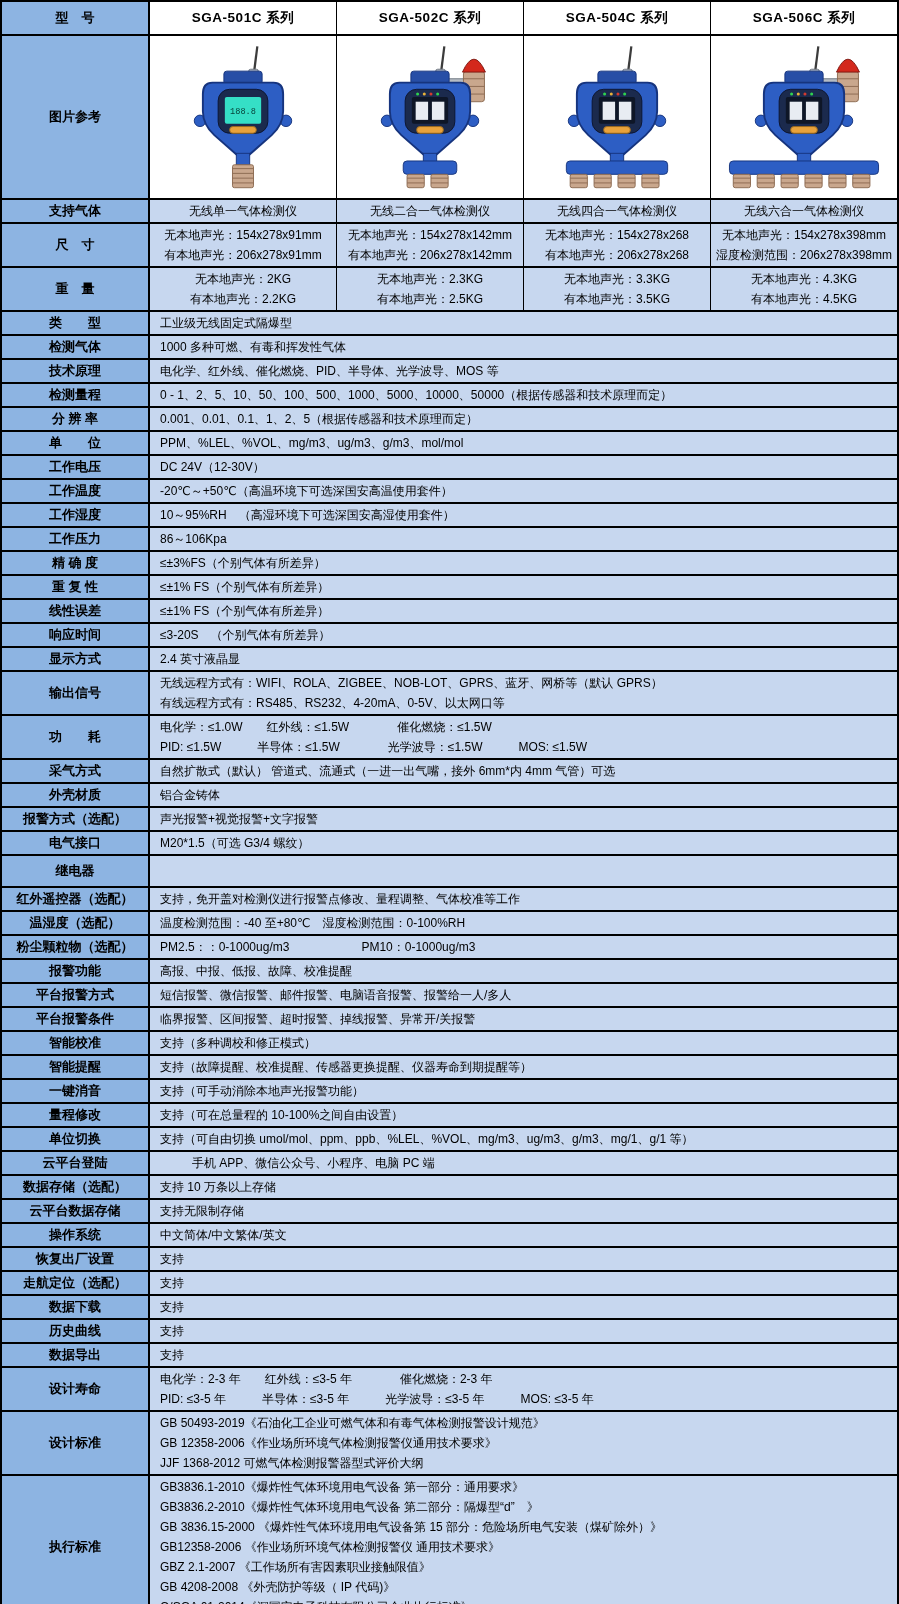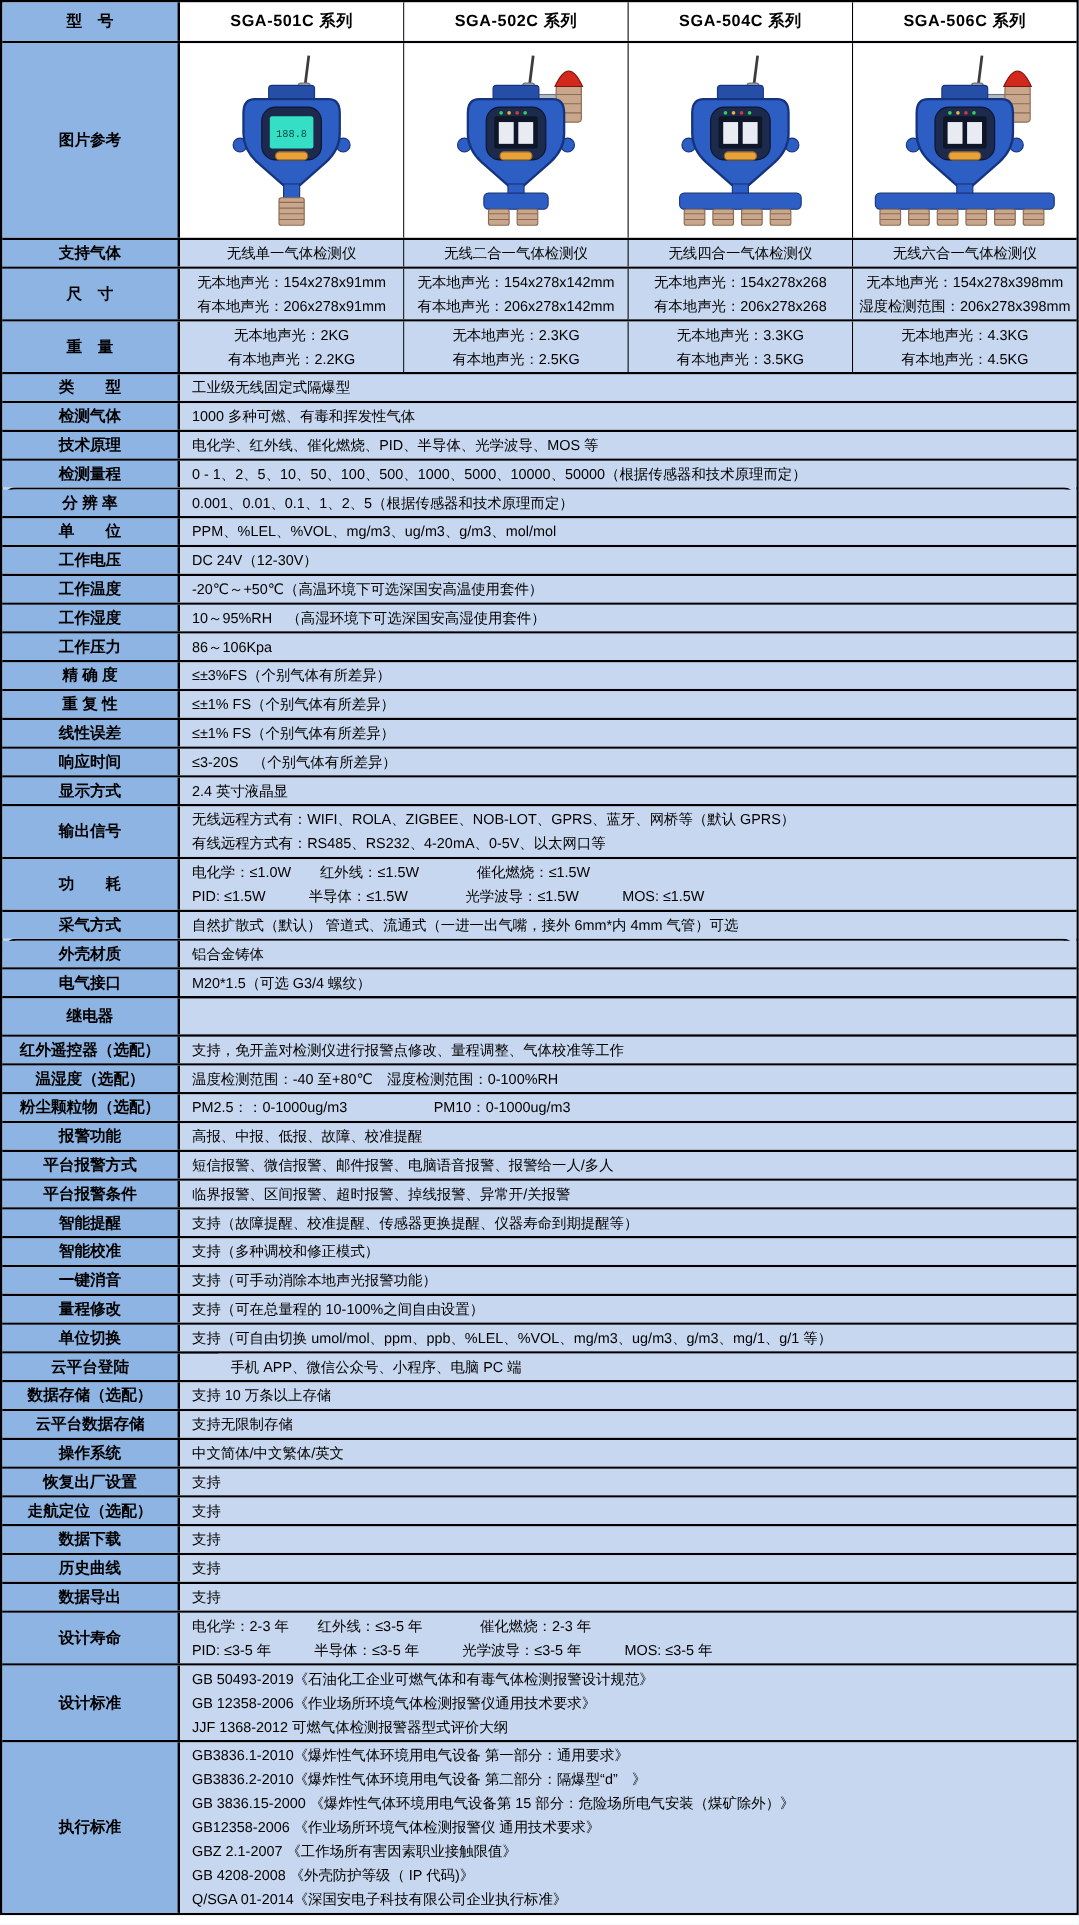--- a/index.html
+++ b/index.html
@@ -304,21 +304,21 @@
         <div class="value">
           <div class="line">电化学、红外线、催化燃烧、PID、半导体、光学波导、MOS 等</div>
         </div>
       </div>
       <div class="row spec-row" style="min-height: 20px;">
         <div class="label">检测量程</div>
         <div class="value">
           <div class="line">0 - 1、2、5、10、50、100、500、1000、5000、10000、50000（根据传感器和技术原理而定）</div>
         </div>
       </div>
-      <div class="row spec-row" style="min-height: 20px; border-radius: 11px;">
+      <div class="row spec-row" style="min-height: 20px;">
         <div class="label">分 辨 率</div>
         <div class="value">
           <div class="line">0.001、0.01、0.1、1、2、5（根据传感器和技术原理而定）</div>
         </div>
       </div>
       <div class="row spec-row" style="min-height: 20px;">
         <div class="label">单　　位</div>
         <div class="value">
           <div class="line">PPM、%LEL、%VOL、mg/m3、ug/m3、g/m3、mol/mol</div>
         </div>
@@ -390,24 +390,30 @@
           <div class="line">电化学：≤1.0W　　红外线：≤1.5W　　　　催化燃烧：≤1.5W</div>
           <div class="line">PID: ≤1.5W　　　半导体：≤1.5W　　　　光学波导：≤1.5W　　　MOS: ≤1.5W</div>
         </div>
       </div>
       <div class="row spec-row" style="min-height: 20px;">
         <div class="label">采气方式</div>
         <div class="value">
           <div class="line">自然扩散式（默认） 管道式、流通式（一进一出气嘴，接外 6mm*内 4mm 气管）可选</div>
         </div>
       </div>
-      <div class="row spec-row" style="min-height: 20px; border-radius: 12px;">
+      <div class="row spec-row" style="min-height: 20px;">
         <div class="label">外壳材质</div>
         <div class="value">
           <div class="line">铝合金铸体</div>
+        </div>
+      </div>
+      <div class="row spec-row" style="min-height: 20px;">
+        <div class="label">报警方式（选配）</div>
+        <div class="value">
+          <div class="line">声光报警+视觉报警+文字报警</div>
         </div>
       </div>
       <div class="row spec-row" style="min-height: 20px;">
         <div class="label">电气接口</div>
         <div class="value">
           <div class="line">M20*1.5（可选 G3/4 螺纹）</div>
         </div>
       </div>
       <div class="row spec-row" style="min-height: 30px;">
         <div class="label">继电器</div>
@@ -442,29 +448,29 @@
           <div class="line">短信报警、微信报警、邮件报警、电脑语音报警、报警给一人/多人</div>
         </div>
       </div>
       <div class="row spec-row" style="min-height: 20px;">
         <div class="label">平台报警条件</div>
         <div class="value">
           <div class="line">临界报警、区间报警、超时报警、掉线报警、异常开/关报警</div>
         </div>
       </div>
       <div class="row spec-row" style="min-height: 20px;">
+        <div class="label">智能校准</div>
+        <div class="value">
+          <div class="line">支持（多种调校和修正模式）</div>
+        </div>
+      </div>
+      <div class="row spec-row" style="min-height: 20px;">
         <div class="label">智能提醒</div>
         <div class="value">
           <div class="line">支持（故障提醒、校准提醒、传感器更换提醒、仪器寿命到期提醒等）</div>
-        </div>
-      </div>
-      <div class="row spec-row" style="min-height: 20px;">
-        <div class="label">智能校准</div>
-        <div class="value">
-          <div class="line">支持（多种调校和修正模式）</div>
         </div>
       </div>
       <div class="row spec-row" style="min-height: 20px;">
         <div class="label">一键消音</div>
         <div class="value">
           <div class="line">支持（可手动消除本地声光报警功能）</div>
         </div>
       </div>
       <div class="row spec-row" style="min-height: 20px;">
         <div class="label">量程修改</div>

